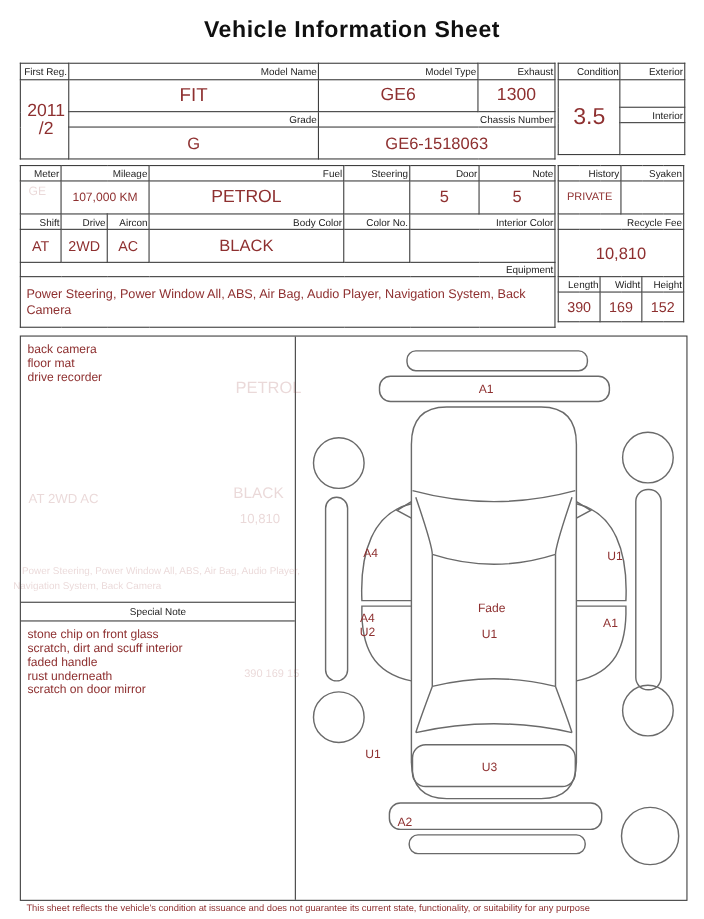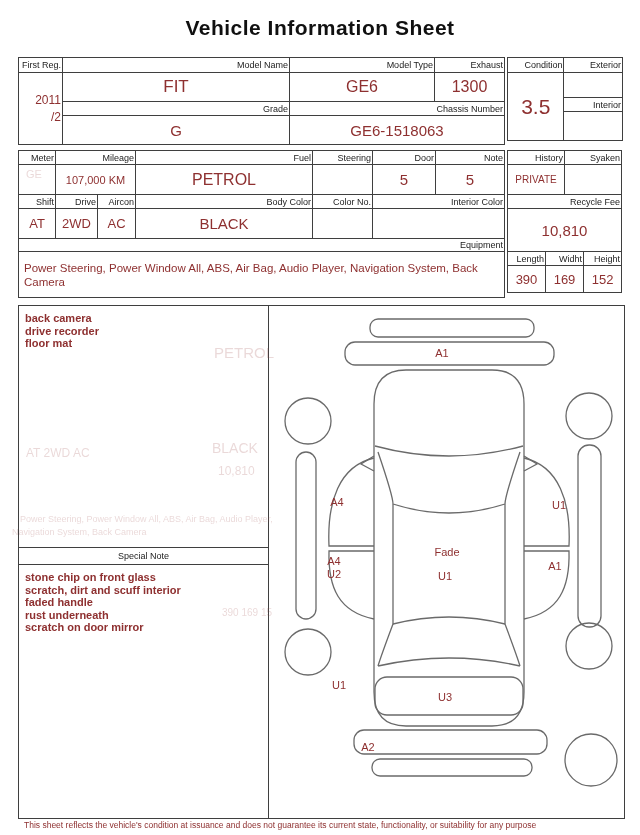--- a/index.html
+++ b/index.html
@@ -17,40 +17,40 @@
   th{font-size:9px;font-weight:normal;color:#1c1c1c;text-align:right;}
   td{color:var(--red);text-align:center;}
   tr.hrow{height:15px;} tr.hrow2{height:14px;} tr.hrow3{height:13px;}
   tr.vrow{height:29px;} tr.vrow2{height:30px;}
   #t1-main{left:18px;top:57px;width:486px;}
   #t1-cond{left:507px;top:57px;width:116px;}
   #t2-main{left:18px;top:150px;width:486px;}
   #t2-side{left:507px;top:150px;width:114px;}
   .v10{font-size:10px;} .v11{font-size:11px;} .v13{font-size:13px;}
   .v15{font-size:15px;} .v16{font-size:16px;} .v17{font-size:17px;}
-  .firstreg{font-size:12px;text-align:right;padding-left:4px;line-height:17px;margin-top:29px;}
+  .firstreg{font-size:16px;text-align:center;padding-left:4px;line-height:17px;margin-top:29px;}
   .cond{font-size:21px;}
   .equip{font-size:11.5px;line-height:14px;text-align:left;padding:2px 5px;height:41px;}
   .bottom-box{
     position:absolute;left:18px;top:305px;width:605px;height:512px;
     border:1px solid var(--line);background:#fff;
   }
   .panel-left{
     position:absolute;left:0;top:0;bottom:0;width:249px;
     border-right:1px solid var(--line);display:flex;flex-direction:column;
   }
   .band{
     flex:0 0 16px;line-height:16px;text-align:center;font-size:9px;color:#1c1c1c;
     border-bottom:1px solid var(--line);
   }
   .band-mid{border-top:1px solid var(--line);}
   .panel-text{padding:6px 6px;font-size:11px;color:var(--red);}
   #comment-body{flex:0 0 229px;}
   #special-body{flex:1;}
-  .tline{line-height:12.5px;font-weight:bold;}
+  .tline{line-height:12.5px;}
   .diagram{position:absolute;left:250px;top:0;width:354px;height:510px;}
   .dlabel{fill:var(--red);font-size:11px;text-anchor:middle;font-family:"Liberation Sans",sans-serif;}
   .ghost-layer{position:absolute;left:0;top:0;width:640px;height:835px;pointer-events:none;}
   .ghost{position:absolute;color:#9a4444;opacity:.2;white-space:nowrap;}
   .footer{position:absolute;left:24px;top:820px;width:600px;font-size:8.5px;color:var(--red);}
 </style>
 </head>
 <body>
 
 <div class="sheet">
@@ -200,22 +200,22 @@
       <td colspan="2" class="v13">169</td>
       <td colspan="2" class="v13">152</td>
     </tr>
   </tbody>
     </table>
 
   <div class="bottom-box">
     <div class="panel-left">
       <div class="panel-text" id="comment-body">
           <div class="tline">back camera</div>
+          <div class="tline">floor mat</div>
           <div class="tline">drive recorder</div>
-          <div class="tline">floor mat</div>
         </div>
       <div class="band band-mid">Special Note</div>
       <div class="panel-text" id="special-body">
           <div class="tline">stone chip on front glass</div>
           <div class="tline">scratch, dirt and scuff interior</div>
           <div class="tline">faded handle</div>
           <div class="tline">rust underneath</div>
           <div class="tline">scratch on door mirror</div>
         </div>
     </div>

